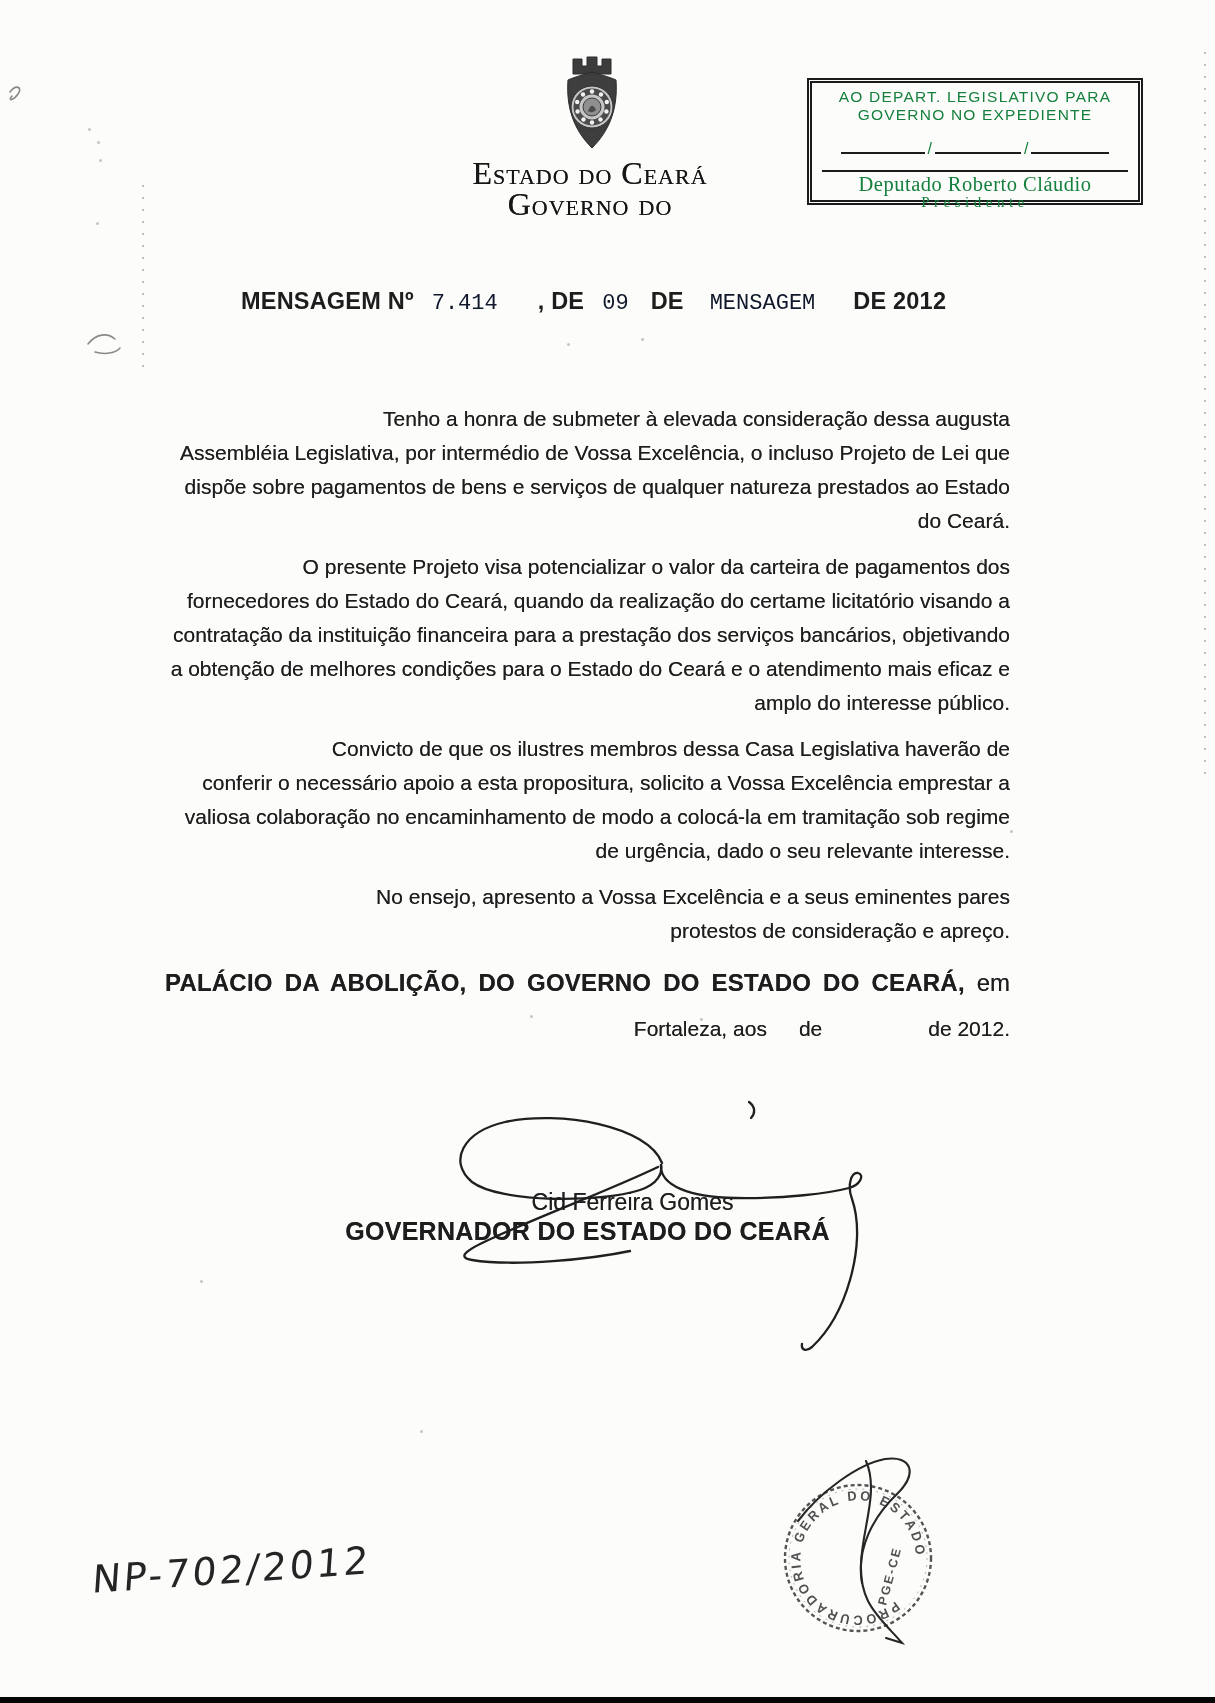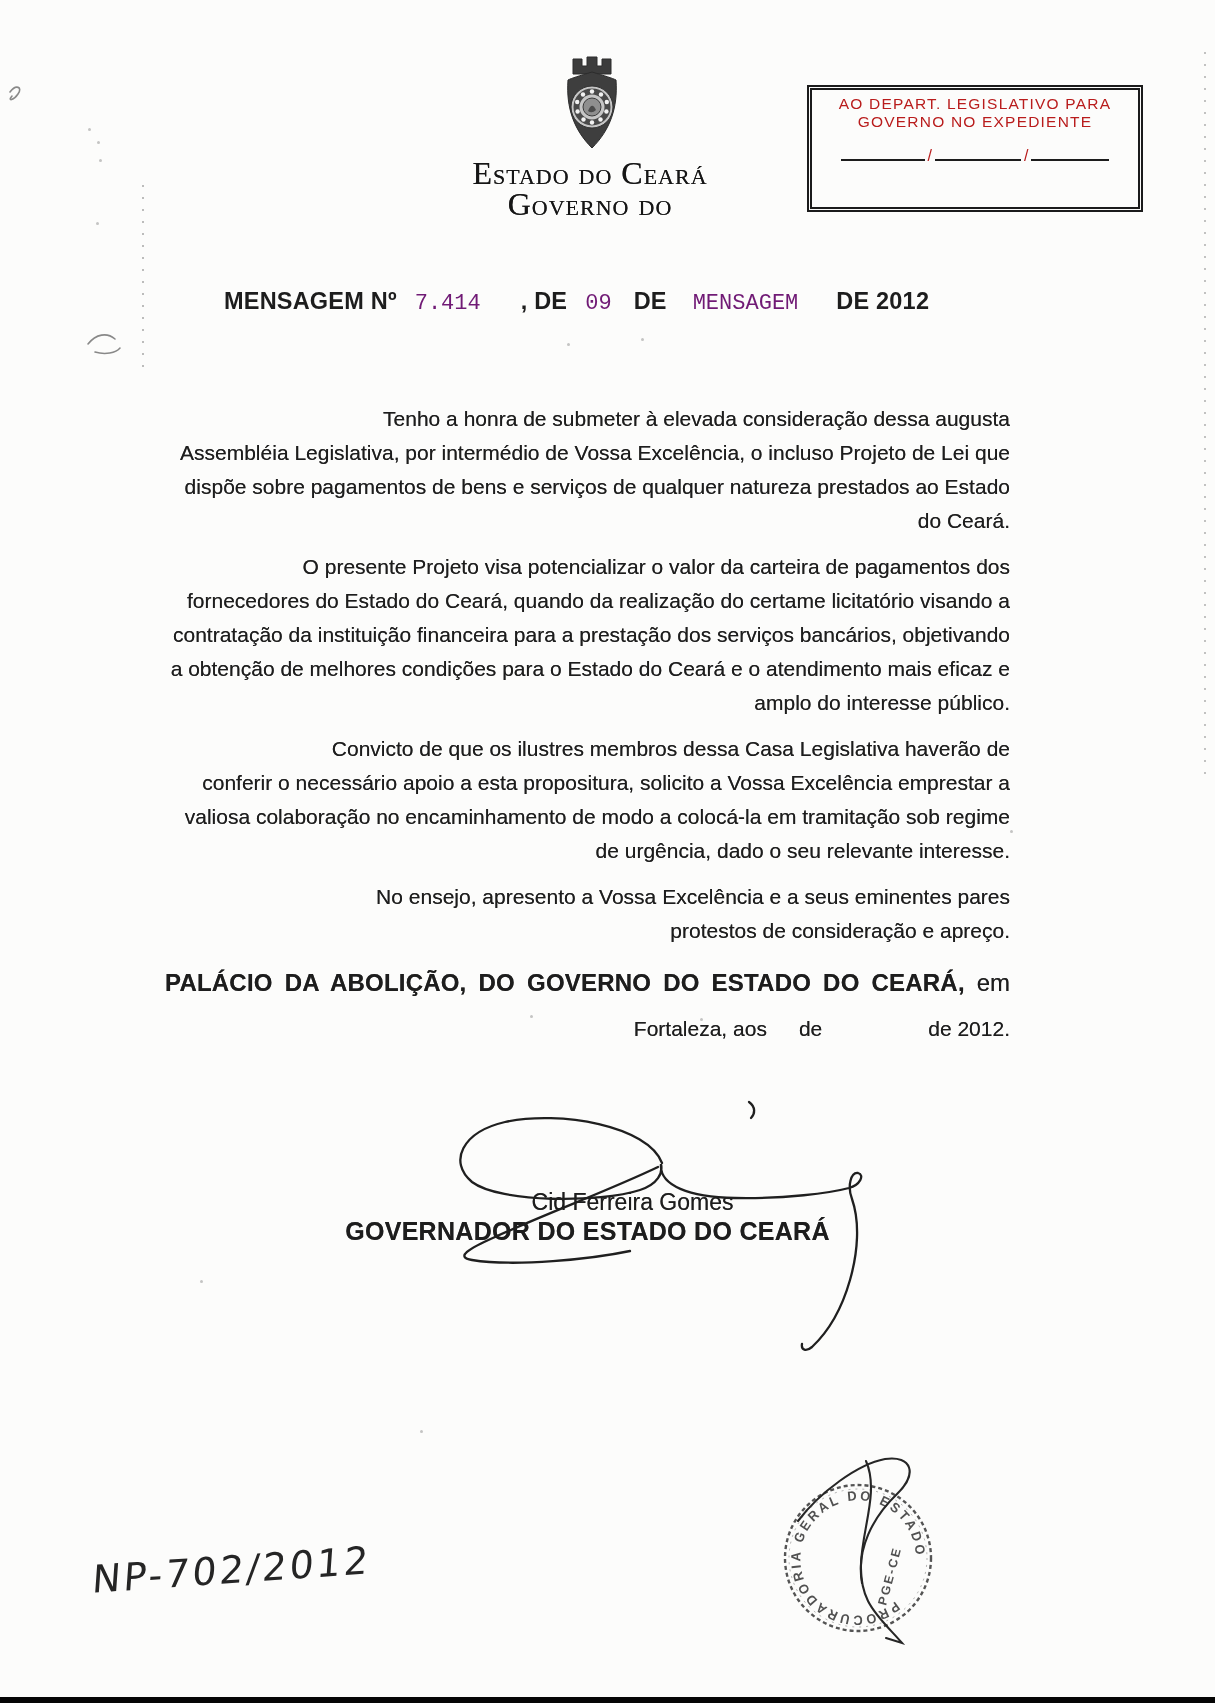--- a/index.html
+++ b/index.html
@@ -11,46 +11,46 @@
   
   .emblem{position:absolute;left:560px;top:56px;}
   .gov-name{
     position:absolute;left:390px;top:158px;width:400px;text-align:center;
     font-family:"Liberation Serif", serif;font-variant:small-caps;
     font-size:32px;line-height:31px;letter-spacing:1px;color:#161616;
     text-shadow:0 0 .5px rgba(0,0,0,.75);
   }
   
   .route-box{
-    position:absolute;left:807px;top:85px;width:336px;height:127px;
+    position:absolute;left:807px;top:78px;width:336px;height:127px;
     border:5px double #1b1b1b;box-sizing:border-box;
-    font-family:"Liberation Sans", sans-serif;color:#b91c1c;
+    font-family:"Liberation Sans", sans-serif;color:#15803d;
   }
   .route-box .rb-line{text-align:center;font-size:15.5px;letter-spacing:1.2px;line-height:18px;}
   .rb-l1{margin-top:5px;}
   .rb-slashrow{
     margin-top:15px;text-align:center;font-size:15px;line-height:16px;
     white-space:nowrap;
   }
   .blank-seg{display:inline-block;border-bottom:2px solid #1c1c1c;height:13px;}
   .seg-a{width:84px;} .seg-b{width:86px;} .seg-c{width:78px;}
   .rb-slash{display:inline-block;margin:0 3px;font-size:16px;}
   .rb-sign{
     margin:13px 10px 0 10px;border-top:2.5px solid #1c1c1c;padding-top:1px;
     text-align:center;font-family:"Liberation Serif", serif;
   }
   .rb-name{font-size:20.5px;line-height:22px;letter-spacing:.5px;}
   .rb-title{font-size:15px;line-height:15px;letter-spacing:4.5px;}
   
   .subject{
-    position:absolute;left:224px;top:288px;display:flex;align-items:baseline;
+    position:absolute;left:241px;top:288px;display:flex;align-items:baseline;
     white-space:nowrap;
   }
   .subj-bold{font-weight:bold;font-size:23.5px;letter-spacing:.2px;}
-  .subj-mono{font-family:"Liberation Mono", monospace;font-size:22px;font-weight:400;color:#701a75;} .g40{margin-left:40px;} .g18{margin-left:18px;}
+  .subj-mono{font-family:"Liberation Mono", monospace;font-size:22px;font-weight:400;color:#0f172a;} .g40{margin-left:40px;} .g18{margin-left:18px;}
   .g22{margin-left:22px;} .g26{margin-left:26px;} .g38{margin-left:38px;}
   
   .letter{
     position:absolute;left:165px;top:402px;width:845px;
     font-size:21px;line-height:34px;text-align:justify;
     text-shadow:0 0 .5px rgba(0,0,0,.65);
   }
   .letter p{margin:0 0 12px 0;text-indent:122px;text-align:right;}
   .salutation{margin-bottom:28px !important;}
   .palacio1{
@@ -116,20 +116,24 @@
     <div>Estado do Ceará</div>
     <div>Governo do</div>
   </div>
 
   <div class="route-box">
     <div class="rb-line rb-l1">AO DEPART. LEGISLATIVO PARA</div>
     <div class="rb-line">GOVERNO NO EXPEDIENTE</div>
     <div class="rb-slashrow">
       <span class="blank-seg seg-a"></span><span class="rb-slash">/</span><span class="blank-seg seg-b"></span><span class="rb-slash">/</span><span class="blank-seg seg-c"></span>
     </div>
+    <div class="rb-sign">
+      <div class="rb-name">Deputado Roberto Cláudio</div>
+      <div class="rb-title">Presidente</div>
+    </div>
   </div>
 
   <div class="subject">
     <span class="subj-bold">MENSAGEM Nº</span>
     <span class="subj-mono g18">7.414</span>
     <span class="subj-bold g40">, DE</span>
     <span class="subj-mono g18">09</span>
     <span class="subj-bold g22">DE</span>
     <span class="subj-mono g26">MENSAGEM</span>
     <span class="subj-bold g38">DE 2012</span>

